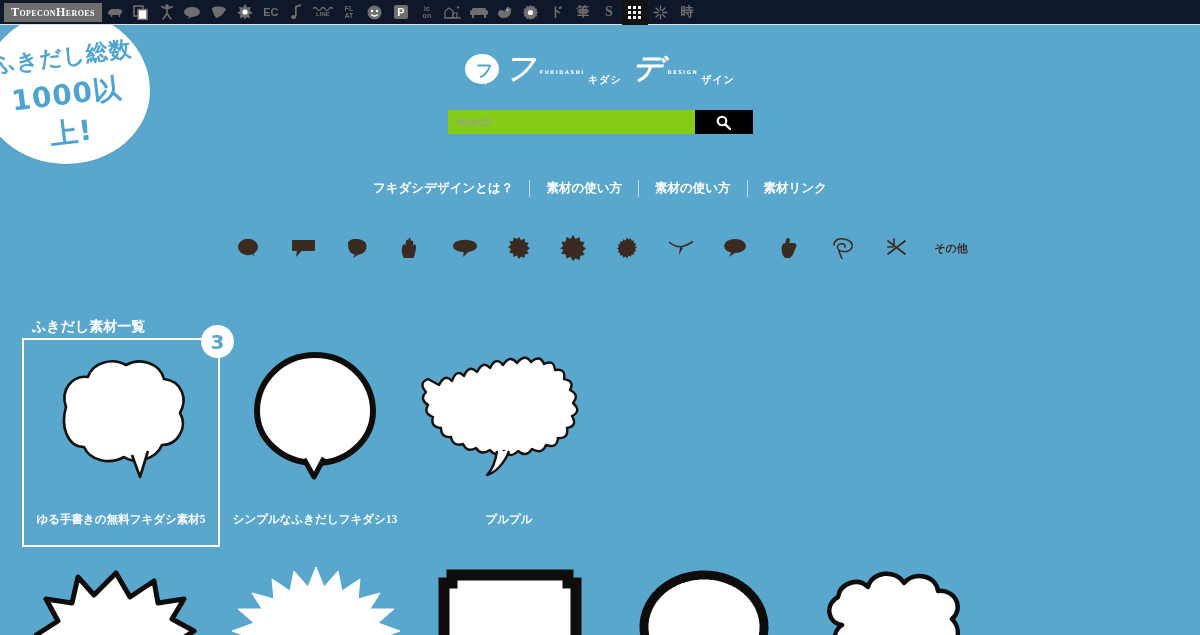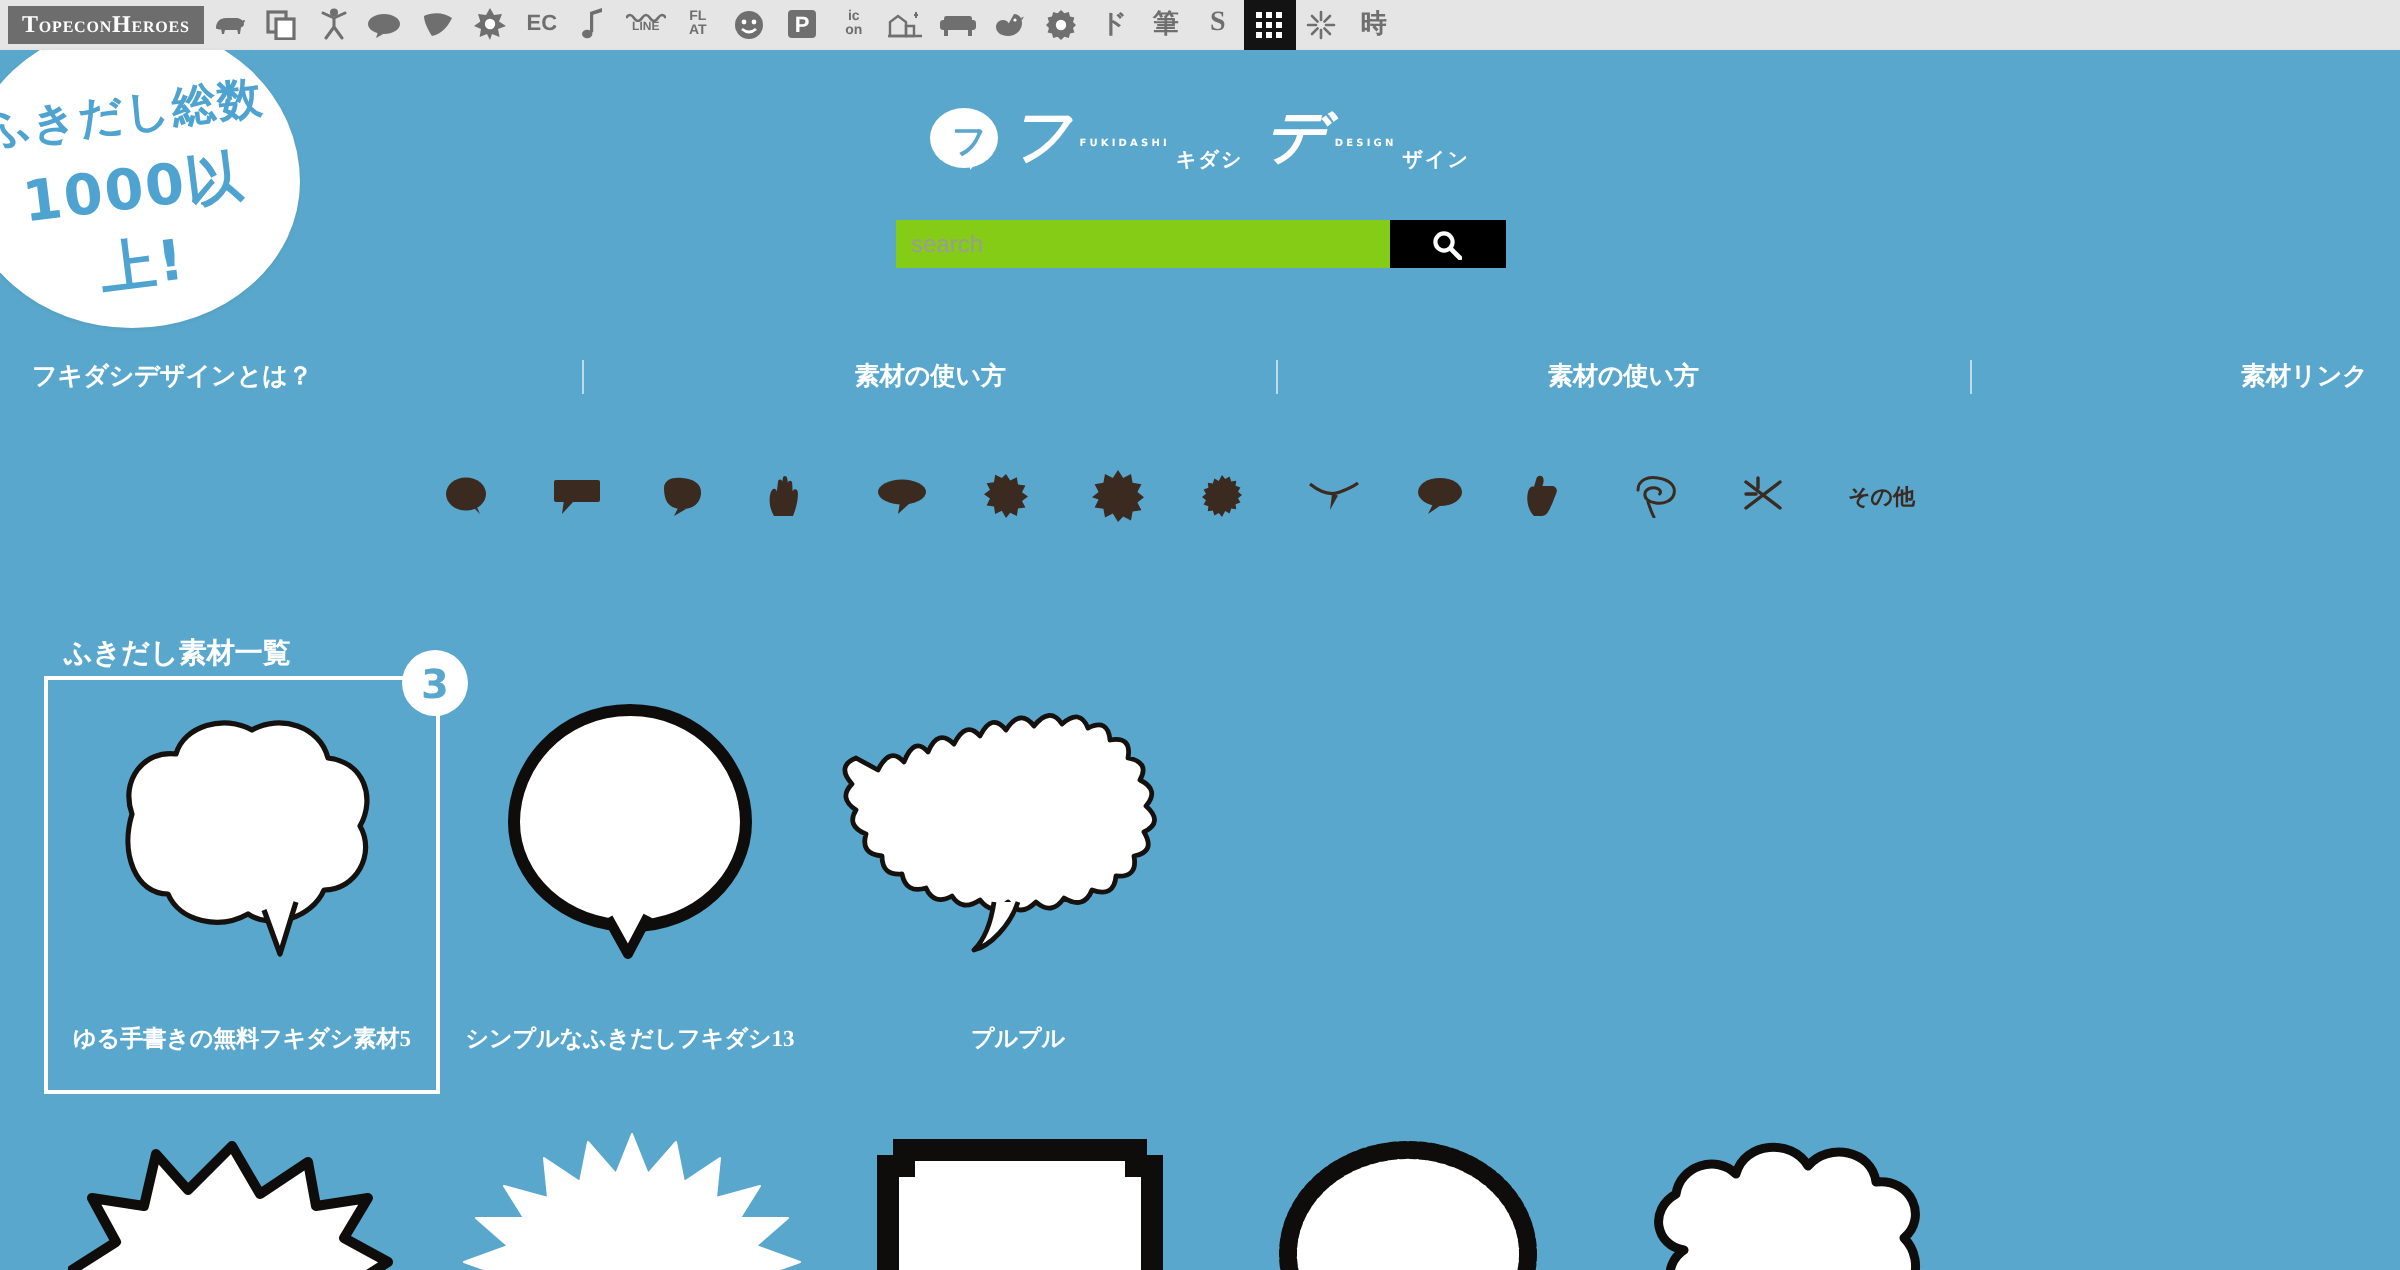--- a/index.html
+++ b/index.html
@@ -8,21 +8,21 @@
     width:1200px; height:635px;
     background:#5aa7cd;
     font-family:"Liberation Sans", sans-serif;
     overflow:hidden;
     position:relative;
   }
 
   
   .toolbar{
     position:absolute; top:0; left:0; width:1200px; height:25px;
-    background:#e5e5e5;
+    background:#0f172a;
     display:flex; align-items:center;
     border-bottom:1px solid #e2e2e2;
     z-index:40;
   }
   .tch-logo{
     height:19px; margin-left:4px;
     background:#6d6d6d; color:#fff;
     font-family:"Liberation Serif", serif;
     font-weight:bold; font-size:12px; letter-spacing:.4px;
     display:flex; align-items:center; padding:0 7px;
@@ -106,38 +106,38 @@
   }
   .search-input::placeholder{ color:#9b9b9b; }
   .search-btn{
     width:58px; background:#000; border:none; cursor:pointer;
     display:flex; align-items:center; justify-content:center;
   }
 
   
   .nav{
     position:absolute; top:180px; left:0; width:1200px;
-    display:flex; justify-content:space-between; align-items:center;
+    display:flex; justify-content:center; align-items:center;
     z-index:10;
   }
   .nav a{
     color:#fff; font-size:12.5px; font-weight:bold; text-decoration:none;
     padding:0 16px; white-space:nowrap;
     font-family:"DejaVu Sans", sans-serif;
   }
   .nav .sep{ width:1px; height:17px; background:rgba(255,255,255,.6); }
 
   
   .cats{
     position:absolute; top:228px; left:0; width:1200px;
     display:flex; justify-content:center; align-items:center; gap:0;
     z-index:10;
   }
   .cat{
-    width:54px; height:40px; display:flex; align-items:center; justify-content:flex-start;
+    width:54px; height:40px; display:flex; align-items:center; justify-content:center;
     cursor:pointer;
   }
   .cat svg{ display:block; }
   .cat .other-label{
     color:#3b2a22; font-size:11px; font-weight:bold;
     font-family:"DejaVu Sans", sans-serif;
   }
 
   
   .sec-title{

